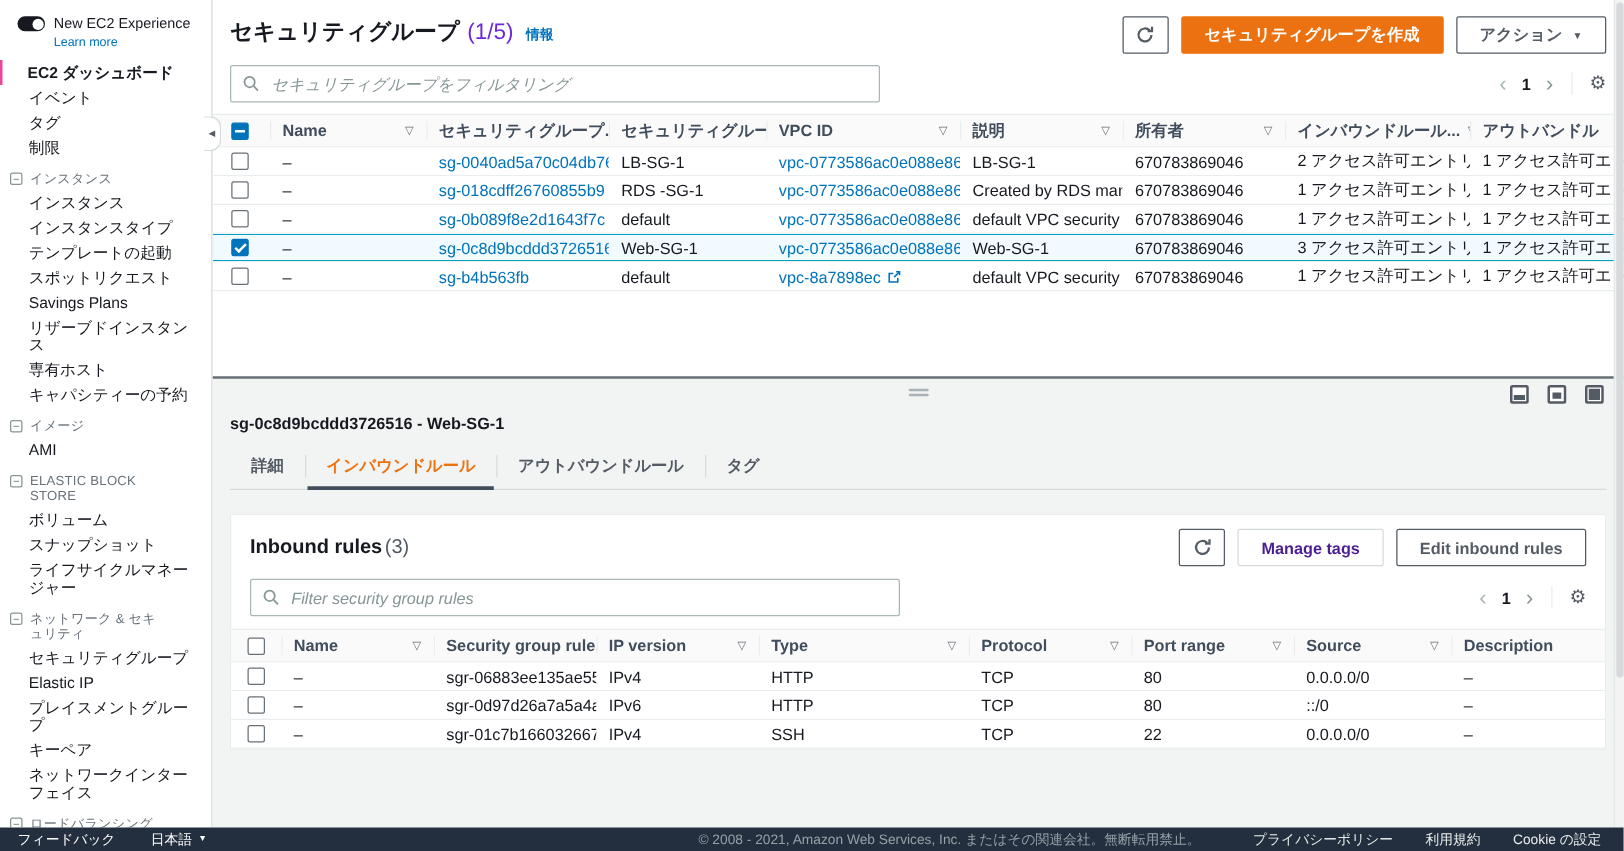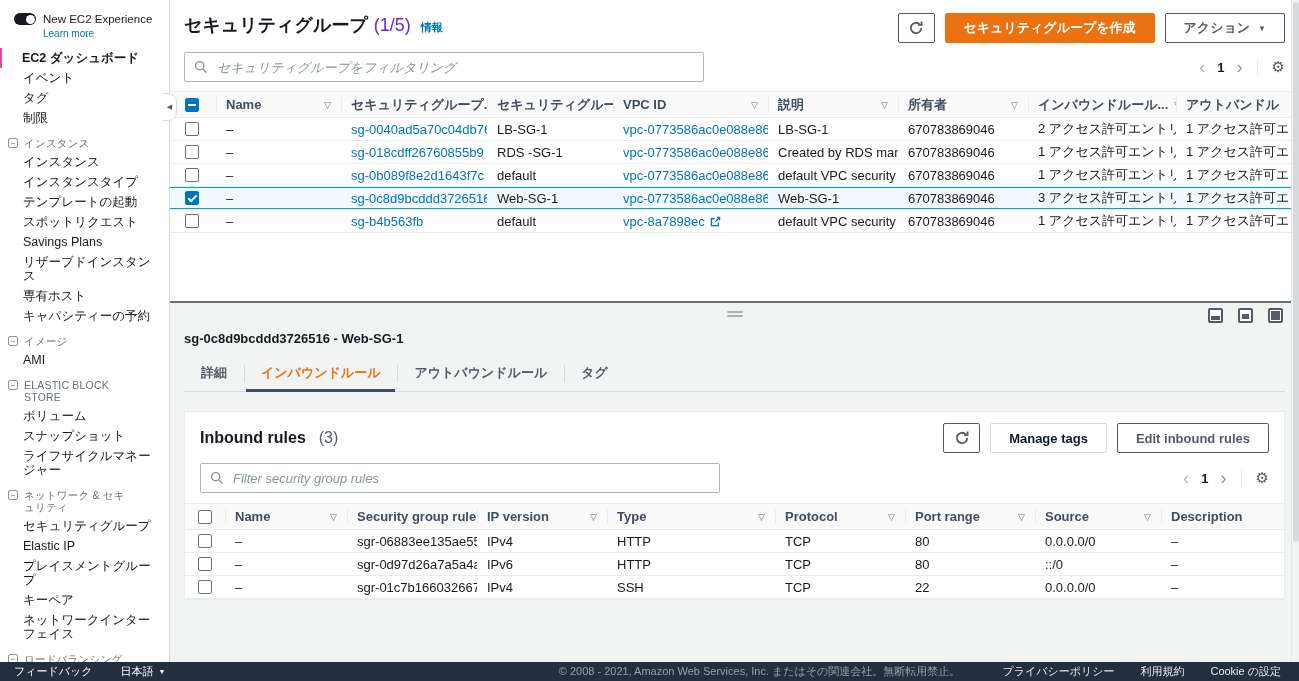--- a/index.html
+++ b/index.html
@@ -31,21 +31,21 @@
   .top-pane { background:#fff; height:301px; overflow:hidden; }
   .pane-header { display:flex; justify-content:space-between; align-items:flex-start; padding:13px 14px 0 14px; }
   .title-wrap { display:flex; align-items:baseline; gap:6px; }
   .page-title { font-size:18px; font-weight:bold; }
   .page-count { font-size:18px; color:#6d28d9; }
   .info-link { font-size:11px; font-weight:bold; color:#0073bb; margin-left:4px; cursor:pointer; }
   .btn-group { display:flex; gap:10px; }
   .btn { height:30px; border:1px solid #545b64; background:#fff; color:#545b64; font-weight:bold; font-size:13px; border-radius:2px; padding:0 18px; display:inline-flex; align-items:center; gap:8px; cursor:pointer; font-family:inherit; }
   .btn.icon-btn { width:37px; padding:0; justify-content:center; }
   .btn.primary { background:#ec7211; border-color:#ec7211; color:#fff; }
-  .btn.disabled { border-color:#d5dbdb; color:#0f172a; cursor:default; }
+  .btn.disabled { border-color:#d5dbdb; color:#4c1d95; cursor:default; }
   .caret { font-size:8px; }
   .toolbar { display:flex; justify-content:space-between; align-items:center; padding:9px 14px 9px 14px; }
   .search { width:520px; height:30px; border:1px solid #aab7b8; border-radius:2px; background:#fff; display:flex; align-items:center; gap:7px; padding:0 9px; }
   .search input { border:none; outline:none; flex:1; font-size:13px; font-style:italic; font-family:inherit; color:#16191f; background:transparent; }
   .search input::placeholder { color:#879596; font-style:italic; }
   .pager { display:flex; align-items:center; gap:12px; }
   .pg-arrow { font-size:18px; line-height:14px; color:#879596; cursor:pointer; }
   .pg-arrow.prev { color:#aab7b8; }
   .pg-num { font-size:13px; font-weight:bold; color:#16191f; }
   .pg-sep { width:1px; height:18px; background:#eaeded; margin:0 2px; }
@@ -86,21 +86,21 @@
   .vicon.v3 span { left:1px; right:1px; top:1px; bottom:1px; }
   .detail-title { font-size:13px; font-weight:bold; padding:2px 14px 10px 14px; }
   .tabs { display:flex; margin:0 14px; border-bottom:1px solid #d5dbdb; }
   .tab { padding:8px 17px 9px; font-size:13px; font-weight:bold; color:#545b64; position:relative; cursor:pointer; }
   .tab + .tab::before { content:''; position:absolute; left:0; top:8px; bottom:9px; width:1px; background:#d5dbdb; }
   .tab.active { color:#ec7211; }
   .tab.active::after { content:''; position:absolute; left:2px; right:2px; bottom:-1px; height:3px; background:#414d5c; }
 
   .card { margin:19px 14px 0; background:#fff; border:1px solid #eaeded; }
   .card-header { display:flex; justify-content:space-between; align-items:center; padding:11px 15px 6px; }
-  .card-title-wrap { display:flex; align-items:baseline; gap:13px; }
+  .card-title-wrap { display:flex; align-items:baseline; gap:2px; }
   .card-title { font-size:16px; font-weight:bold; }
   .card-count { font-size:16px; color:#545b64; }
   .card-toolbar { display:flex; justify-content:space-between; align-items:center; padding:4px 15px 10px; }
   .card .tbl { width:100%; }
 
   
   .footer { height:19px; background:#232f3e; display:flex; align-items:center; padding:0 14px; font-size:11px; color:#d5dbdb; position:relative; }
   .f-left { display:flex; gap:28px; align-items:flex-end; color:#fff; }
   .f-item { cursor:pointer; display:flex; align-items:center; gap:5px; }
   .f-caret { font-size:7px; }

